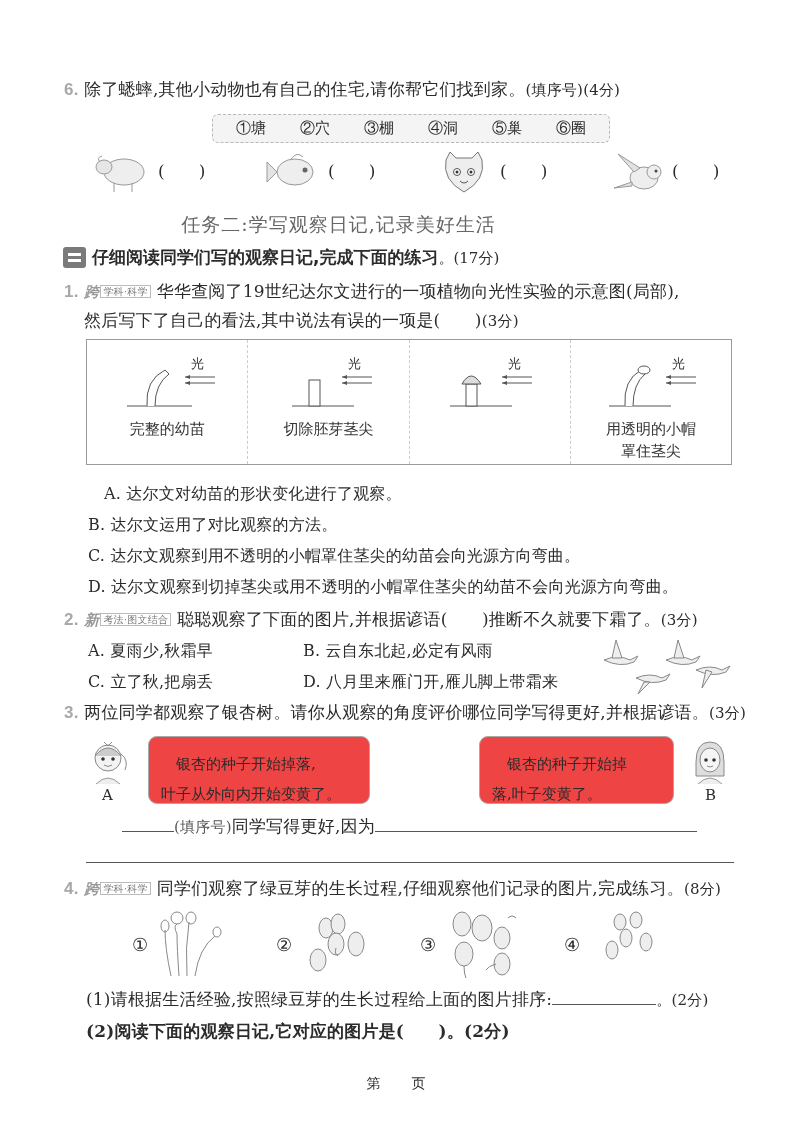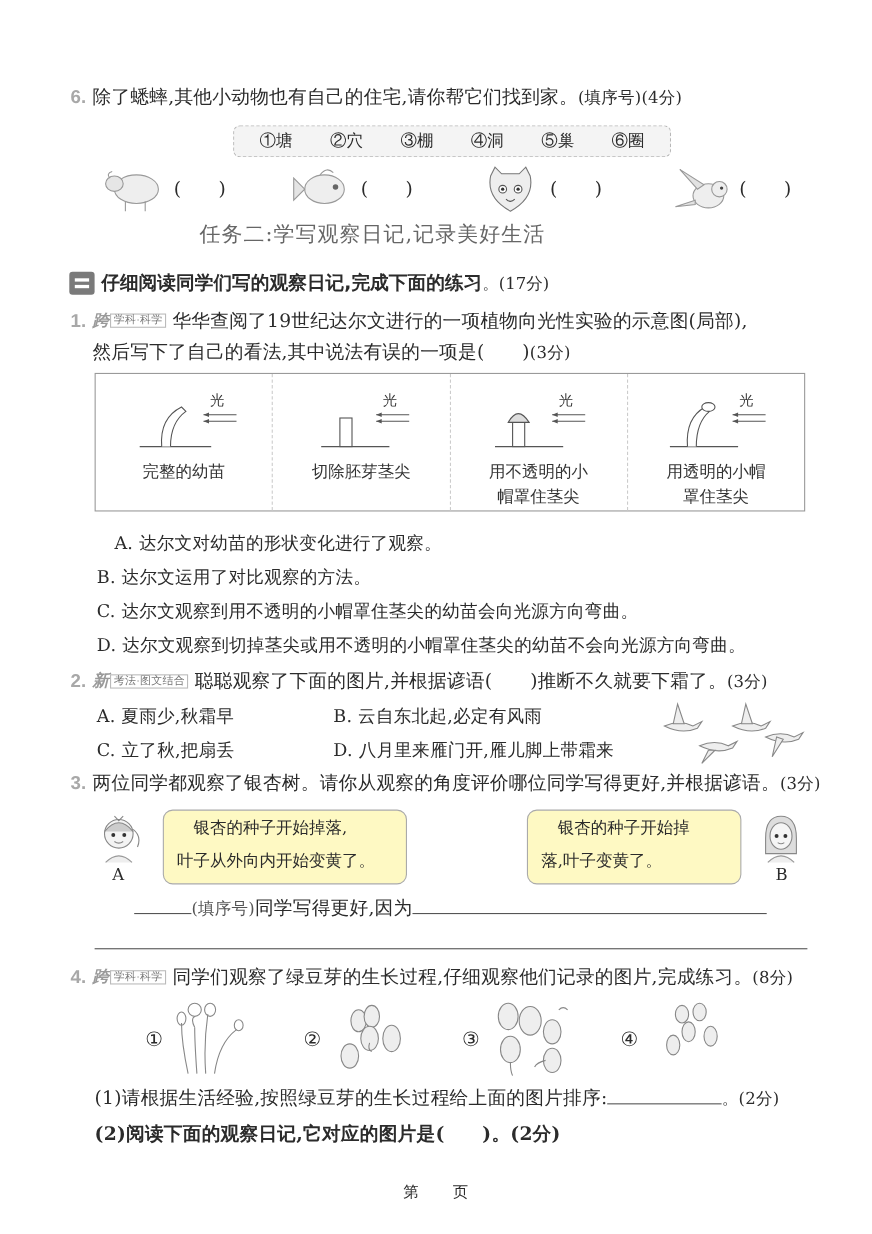--- a/index.html
+++ b/index.html
@@ -10,21 +10,21 @@
   .qnum { color: #a8a8a8; font-family: "Liberation Sans", sans-serif; font-weight: bold; }
   .score { font-size: 15px; }
 
   
   .wordbank { left: 212px; top: 114px; width: 398px; height: 29px; border: 1px dashed #b8b8b8; border-radius: 6px; background: #f4f4f4; display: flex; align-items: center; justify-content: space-around; padding: 0 6px; font-size: 15px; }
 
   
   .animal { top: 150px; width: 56px; height: 44px; }
   .paren { top: 160px; font-size: 17px; color: #2b2b2b; }
 
-  .task-title { left: 0; width: 677px; top: 200px; text-align: center; font-size: 19px; color: #666; letter-spacing: 1px; }
+  .task-title { left: 0; width: 677px; top: 212px; text-align: center; font-size: 19px; color: #666; letter-spacing: 1px; }
 
   .sec-badge { left: 63px; top: 247px; width: 23px; height: 21px; background: #7a7a7a; border-radius: 3px; }
   .sec-badge::before, .sec-badge::after { content: ""; position: absolute; left: 5px; right: 5px; height: 3px; background: #fff; }
   .sec-badge::before { top: 6px; } .sec-badge::after { top: 12px; }
   .sec-title { left: 92px; top: 246px; font-size: 17px; font-weight: bold; font-family: "DejaVu Sans", sans-serif; }
   .sec-title .pts { font-weight: normal; font-family: "DejaVu Serif", serif; font-size: 15px; }
 
   .tag { display: inline-block; vertical-align: middle; font-family: "Liberation Sans", sans-serif; margin-right: 6px; }
   .tag .big { font-style: italic; font-weight: bold; color: #9a9a9a; font-size: 15px; }
   .tag .sm { font-size: 10px; color: #777; border: 1px solid #bbb; padding: 0 2px; margin-left: 1px; position: relative; top: -2px; }
@@ -33,21 +33,21 @@
   .diagram { left: 86px; top: 339px; width: 646px; height: 126px; border: 1px solid #9a9a9a; display: flex; }
   .cell { flex: 1; position: relative; border-right: 1px dashed #cccccc; }
   .cell:last-child { border-right: none; }
   .cell svg { position: absolute; left: 0; top: 0; }
   .cell .cap { position: absolute; left: 0; right: 0; top: 78px; text-align: center; font-size: 15px; line-height: 22px; color: #333; }
 
   .opt { left: 88px; font-size: 16px; }
 
   .geese { left: 600px; top: 636px; width: 150px; height: 60px; }
 
-  .bubble { border: 1px solid #aaa; border-radius: 9px; background: #fef9c3; font-size: 15px; line-height: 30px; padding: 0 12px; }
+  .bubble { border: 1px solid #aaa; border-radius: 9px; background: #ef4444; font-size: 15px; line-height: 30px; padding: 12px 12px; }
   .bubble-a { left: 148px; top: 736px; width: 222px; height: 68px; }
   .bubble-b { left: 479px; top: 736px; width: 195px; height: 68px; }
   .avatar { width: 40px; height: 48px; }
 
   .blank { border-bottom: 1px solid #555; display: inline-block; }
 
   .sprout { top: 908px; width: 72px; height: 70px; }
   .circ-num { font-size: 18px; top: 934px; }
 
   .footer { left: 0; width: 793px; top: 1075px; text-align: center; font-size: 14px; font-family: "DejaVu Sans", sans-serif; letter-spacing: 1px; }
@@ -150,24 +150,20 @@
   <div class="cell">
     <svg width="161" height="80" viewBox="0 0 161 80">
       <line x1="40" y1="66" x2="102" y2="66" stroke="#555"></line>
       <rect x="56" y="44" width="11" height="22" fill="#fff" stroke="#555"></rect>
       <path d="M52 44 Q61 28 71 44 Z" fill="#ddd" stroke="#555"></path>
       <line x1="92" y1="37" x2="122" y2="37" stroke="#555"></line>
         <line x1="92" y1="43" x2="122" y2="43" stroke="#555"></line>
       <path d="M92 37 l5 -2 v4 z M92 43 l5 -2 v4 z" fill="#555"></path>
       <text x="98" y="28" font-size="13" fill="#333">光</text>
     </svg>
-    <div class="cap">
-        <div>用不透明的小</div>
-        <div>帽罩住茎尖</div>
-      </div>
   </div>
   <div class="cell">
     <svg width="161" height="80" viewBox="0 0 161 80">
       <line x1="38" y1="66" x2="100" y2="66" stroke="#555"></line>
       <path d="M54 66 Q52 40 70 30 L74 34 Q62 44 62 66" fill="#fff" stroke="#555"></path>
       <ellipse cx="73" cy="30" rx="6" ry="4" fill="#fff" stroke="#555"></ellipse>
       <line x1="95" y1="37" x2="125" y2="37" stroke="#555"></line>
         <line x1="95" y1="43" x2="125" y2="43" stroke="#555"></line>
       <path d="M95 37 l5 -2 v4 z M95 43 l5 -2 v4 z" fill="#555"></path>
       <text x="101" y="28" font-size="13" fill="#333">光</text>

